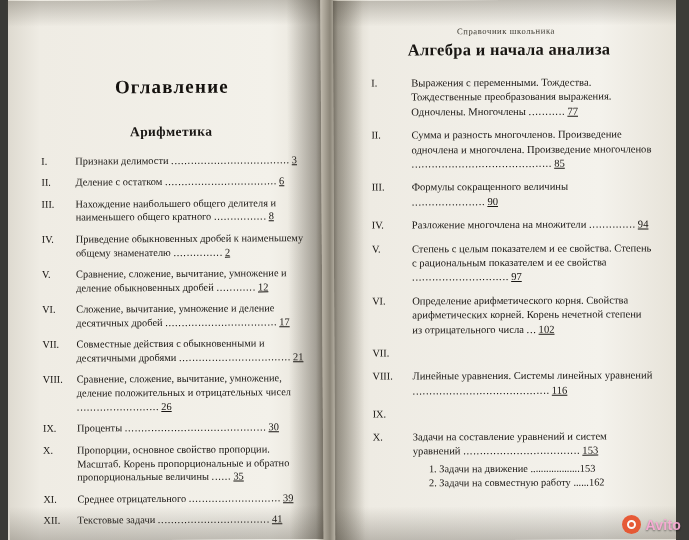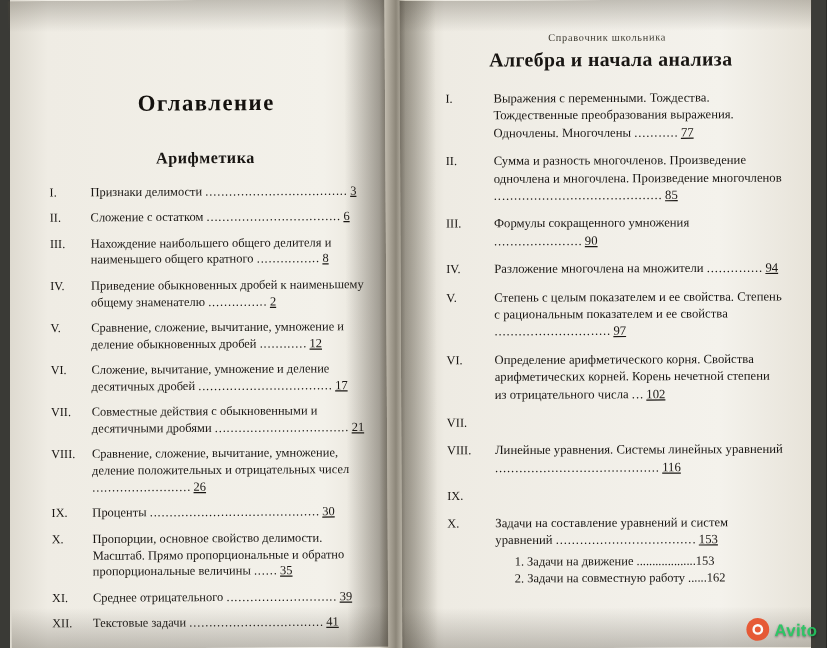--- a/index.html
+++ b/index.html
@@ -196,21 +196,21 @@
     position: absolute;
     left: 5px; top: 5px;
     width: 9px; height: 9px;
     border-radius: 50%;
     border: 2px solid #fff;
     box-sizing: border-box;
   }
   .wm-text {
     font-family: "Liberation Sans", sans-serif;
     font-size: 14px;
-    color: #22c55e;
+    color: #f9a8d4;
     font-weight: 600;
     letter-spacing: 0.2px;
     text-shadow: 0 1px 2px rgba(0,0,0,0.5);
   }
 </style>
 </head>
 <body>
 
 <div class="photo">
   <div class="book">
@@ -219,21 +219,21 @@
       <div class="left-inner">
         <div class="toc-title">Оглавление</div>
         <div class="section-title">Арифметика</div>
         <ul class="toc-list" id="left-list">
             <li class="toc-row">
               <span class="toc-num">I.</span>
               <span class="toc-body"><span>Признаки делимости</span> <span class="dots">....................................</span><span class="toc-page">3</span></span>
             </li>
             <li class="toc-row">
               <span class="toc-num">II.</span>
-              <span class="toc-body"><span>Сложение с остатком</span> <span class="dots">..................................</span><span class="toc-page">6</span></span>
+              <span class="toc-body"><span>Деление с остатком</span> <span class="dots">..................................</span><span class="toc-page">6</span></span>
             </li>
             <li class="toc-row">
               <span class="toc-num">III.</span>
               <span class="toc-body"><span>Нахождение наибольшего общего делителя и наименьшего общего кратного</span> <span class="dots">................</span><span class="toc-page">8</span></span>
             </li>
             <li class="toc-row">
               <span class="toc-num">IV.</span>
               <span class="toc-body"><span>Приведение обыкновенных дробей к наименьшему общему знаменателю</span> <span class="dots">...............</span><span class="toc-page">2</span></span>
             </li>
             <li class="toc-row">
@@ -251,21 +251,21 @@
             <li class="toc-row">
               <span class="toc-num">VIII.</span>
               <span class="toc-body"><span>Сравнение, сложение, вычитание, умножение, деление положительных и отрицательных чисел</span> <span class="dots">.........................</span><span class="toc-page">26</span></span>
             </li>
             <li class="toc-row">
               <span class="toc-num">IX.</span>
               <span class="toc-body"><span>Проценты</span> <span class="dots">...........................................</span><span class="toc-page">30</span></span>
             </li>
             <li class="toc-row">
               <span class="toc-num">X.</span>
-              <span class="toc-body"><span>Пропорции, основное свойство делимости. Масштаб. Прямо пропорциональные и обратно пропорциональные величины</span> <span class="dots">......</span><span class="toc-page">35</span></span>
+              <span class="toc-body"><span>Пропорции, основное свойство пропорции. Масштаб. Корень пропорциональные и обратно пропорциональные величины</span> <span class="dots">......</span><span class="toc-page">35</span></span>
             </li>
             <li class="toc-row">
               <span class="toc-num">XI.</span>
               <span class="toc-body"><span>Среднее отрицательного</span> <span class="dots">............................</span><span class="toc-page">39</span></span>
             </li>
             <li class="toc-row">
               <span class="toc-num">XII.</span>
               <span class="toc-body"><span>Текстовые задачи</span> <span class="dots">..................................</span><span class="toc-page">41</span></span>
             </li>
           </ul>
@@ -283,21 +283,21 @@
             <li class="r-row">
               <span class="r-num">I.</span>
               <span class="r-body"><span>Выражения с переменными. Тождества. Тождественные преобразования выражения. Одночлены. Многочлены</span> <span class="dots">...........</span><span class="toc-page">77</span></span>
             </li>
             <li class="r-row">
               <span class="r-num">II.</span>
               <span class="r-body"><span>Сумма и разность многочленов. Произведение одночлена и многочлена. Произведение многочленов</span> <span class="dots">..........................................</span><span class="toc-page">85</span></span>
             </li>
             <li class="r-row">
               <span class="r-num">III.</span>
-              <span class="r-body"><span>Формулы сокращенного умножения</span> <span class="dots">......................</span><span class="toc-page">90</span></span>
+              <span class="r-body"><span>Формулы сокращенного величины</span> <span class="dots">......................</span><span class="toc-page">90</span></span>
             </li>
             <li class="r-row">
               <span class="r-num">IV.</span>
               <span class="r-body"><span>Разложение многочлена на множители</span> <span class="dots">..............</span><span class="toc-page">94</span></span>
             </li>
             <li class="r-row">
               <span class="r-num">V.</span>
               <span class="r-body"><span>Степень с целым показателем и ее свойства. Степень с рациональным показателем и ее свойства</span> <span class="dots">.............................</span><span class="toc-page">97</span></span>
             </li>
             <li class="r-row">

